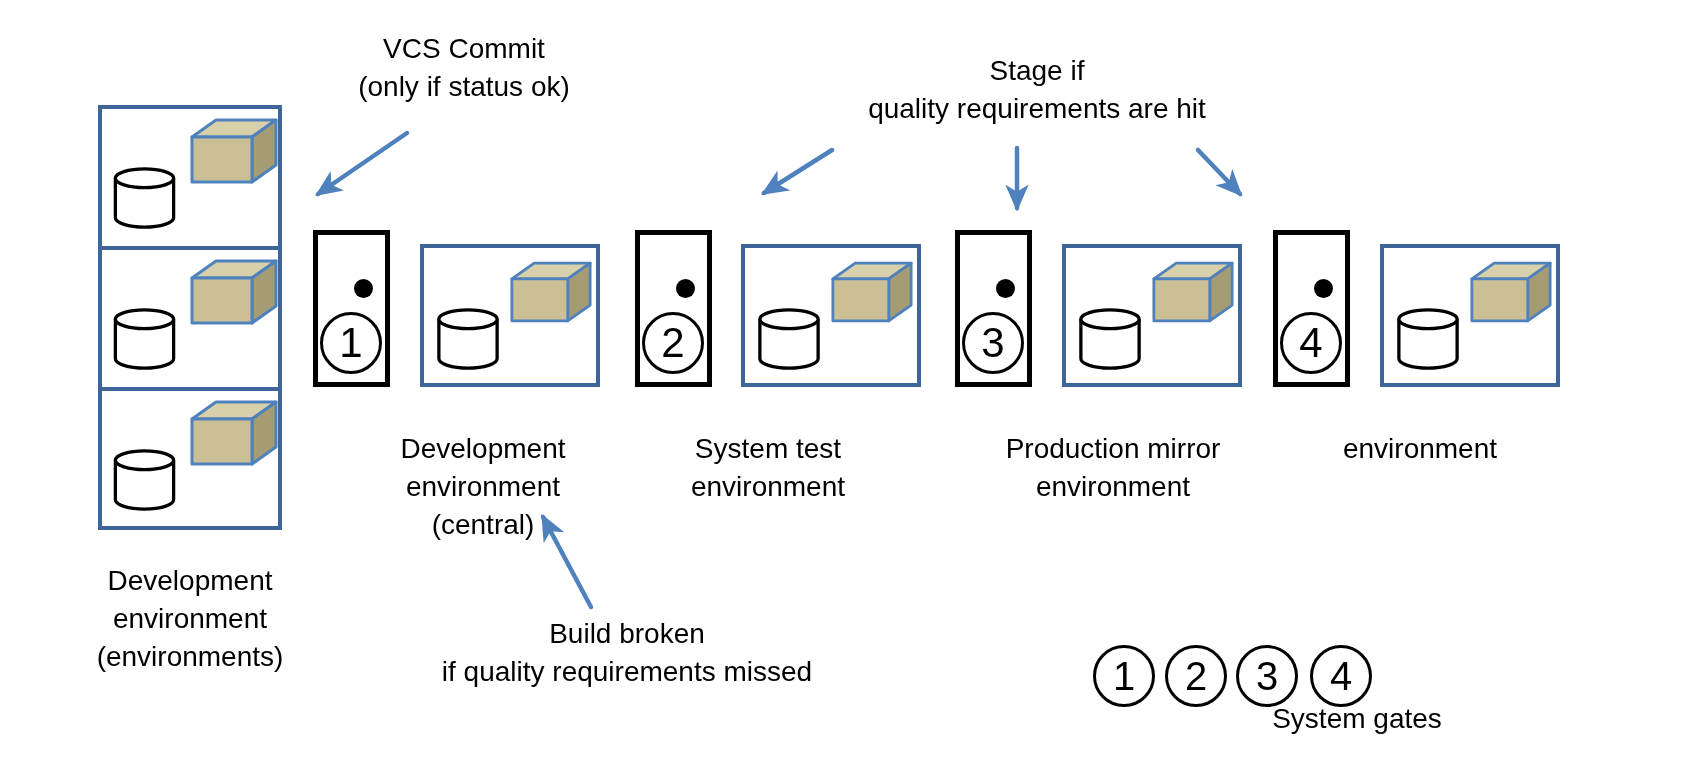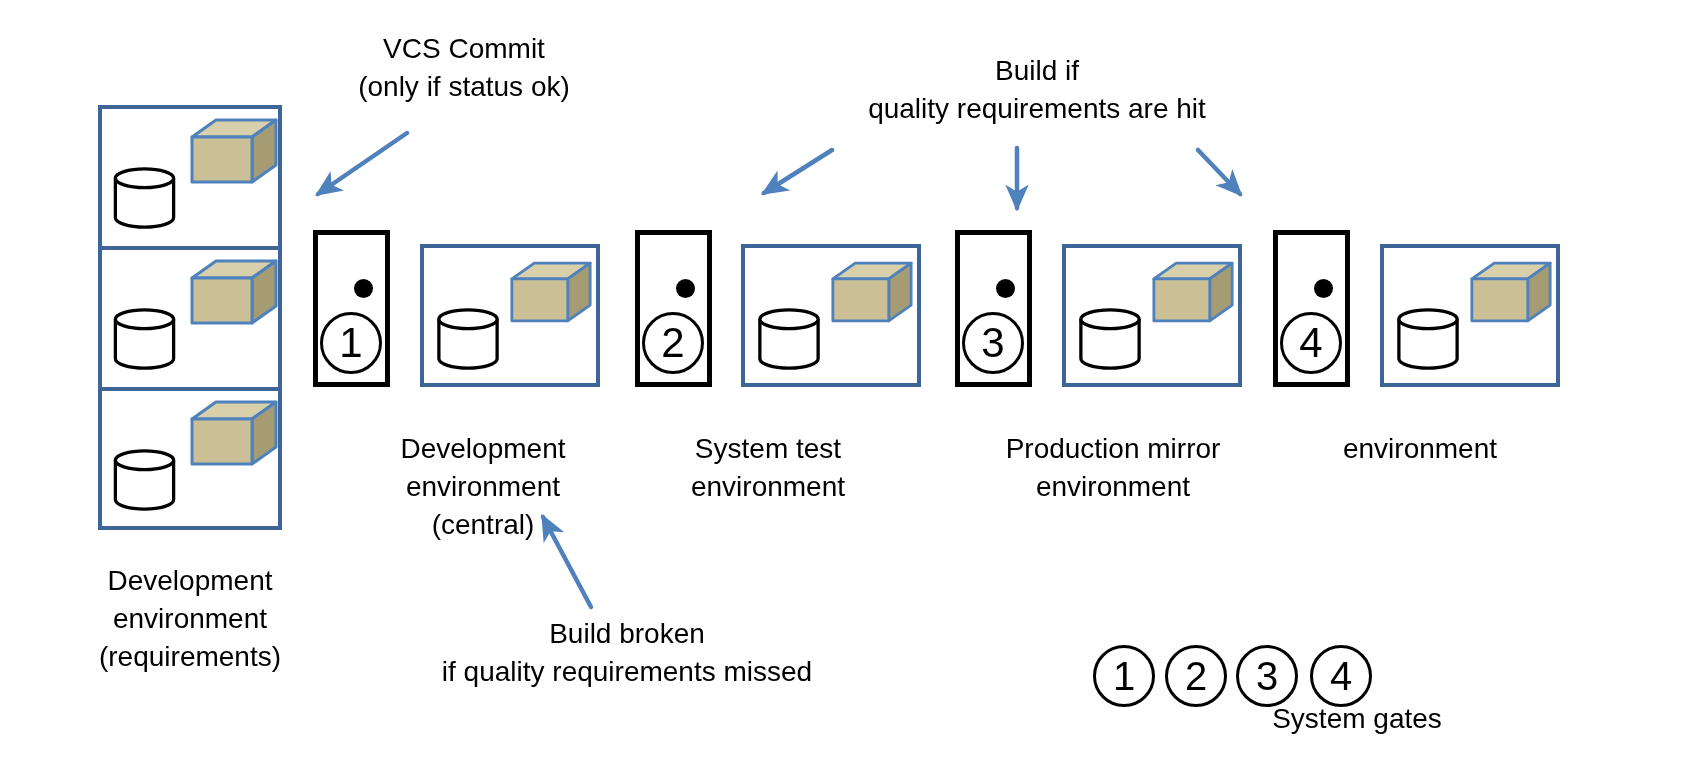--- a/index.html
+++ b/index.html
@@ -163,29 +163,29 @@
     <div>Production mirror</div>
     <div>environment</div>
   </div>
   <div class="label" style="left:1270px;top:430px;width:300px">
     <div>environment</div>
   </div>
 
   <div class="label" style="left:40px;top:562px;width:300px">
     <div>Development</div>
     <div>environment</div>
-    <div>(requirements)</div>
+    <div>(environments)</div>
   </div>
 
   <div class="label" style="left:264px;top:30px;width:400px">
     <div>VCS Commit</div>
     <div>(only if status ok)</div>
   </div>
   <div class="label" style="left:797px;top:52px;width:480px">
-    <div>Build if</div>
+    <div>Stage if</div>
     <div>quality requirements are hit</div>
   </div>
   <div class="label" style="left:377px;top:615px;width:500px">
     <div>Build broken</div>
     <div>if quality requirements missed</div>
   </div>
 
   <div class="legend-circle" style="left:1093px">
       <span>1</span>
     </div>

